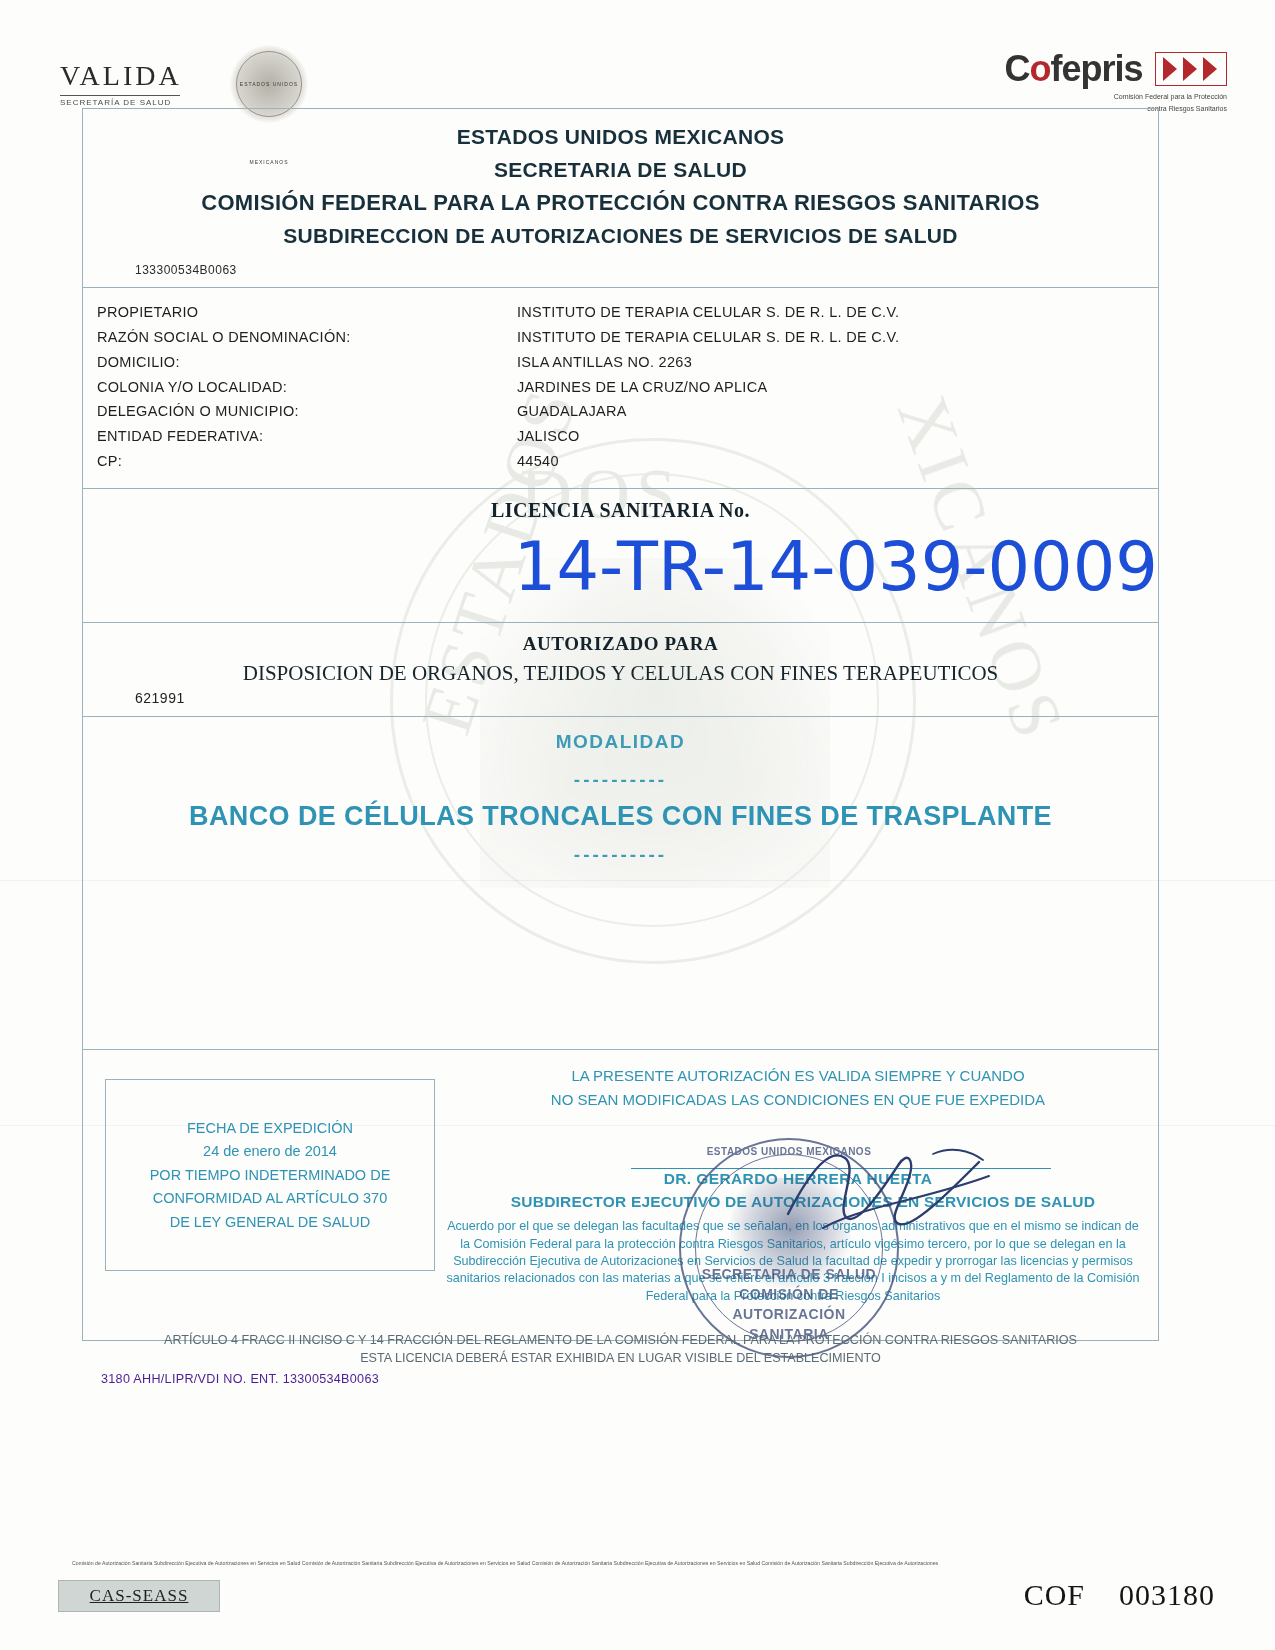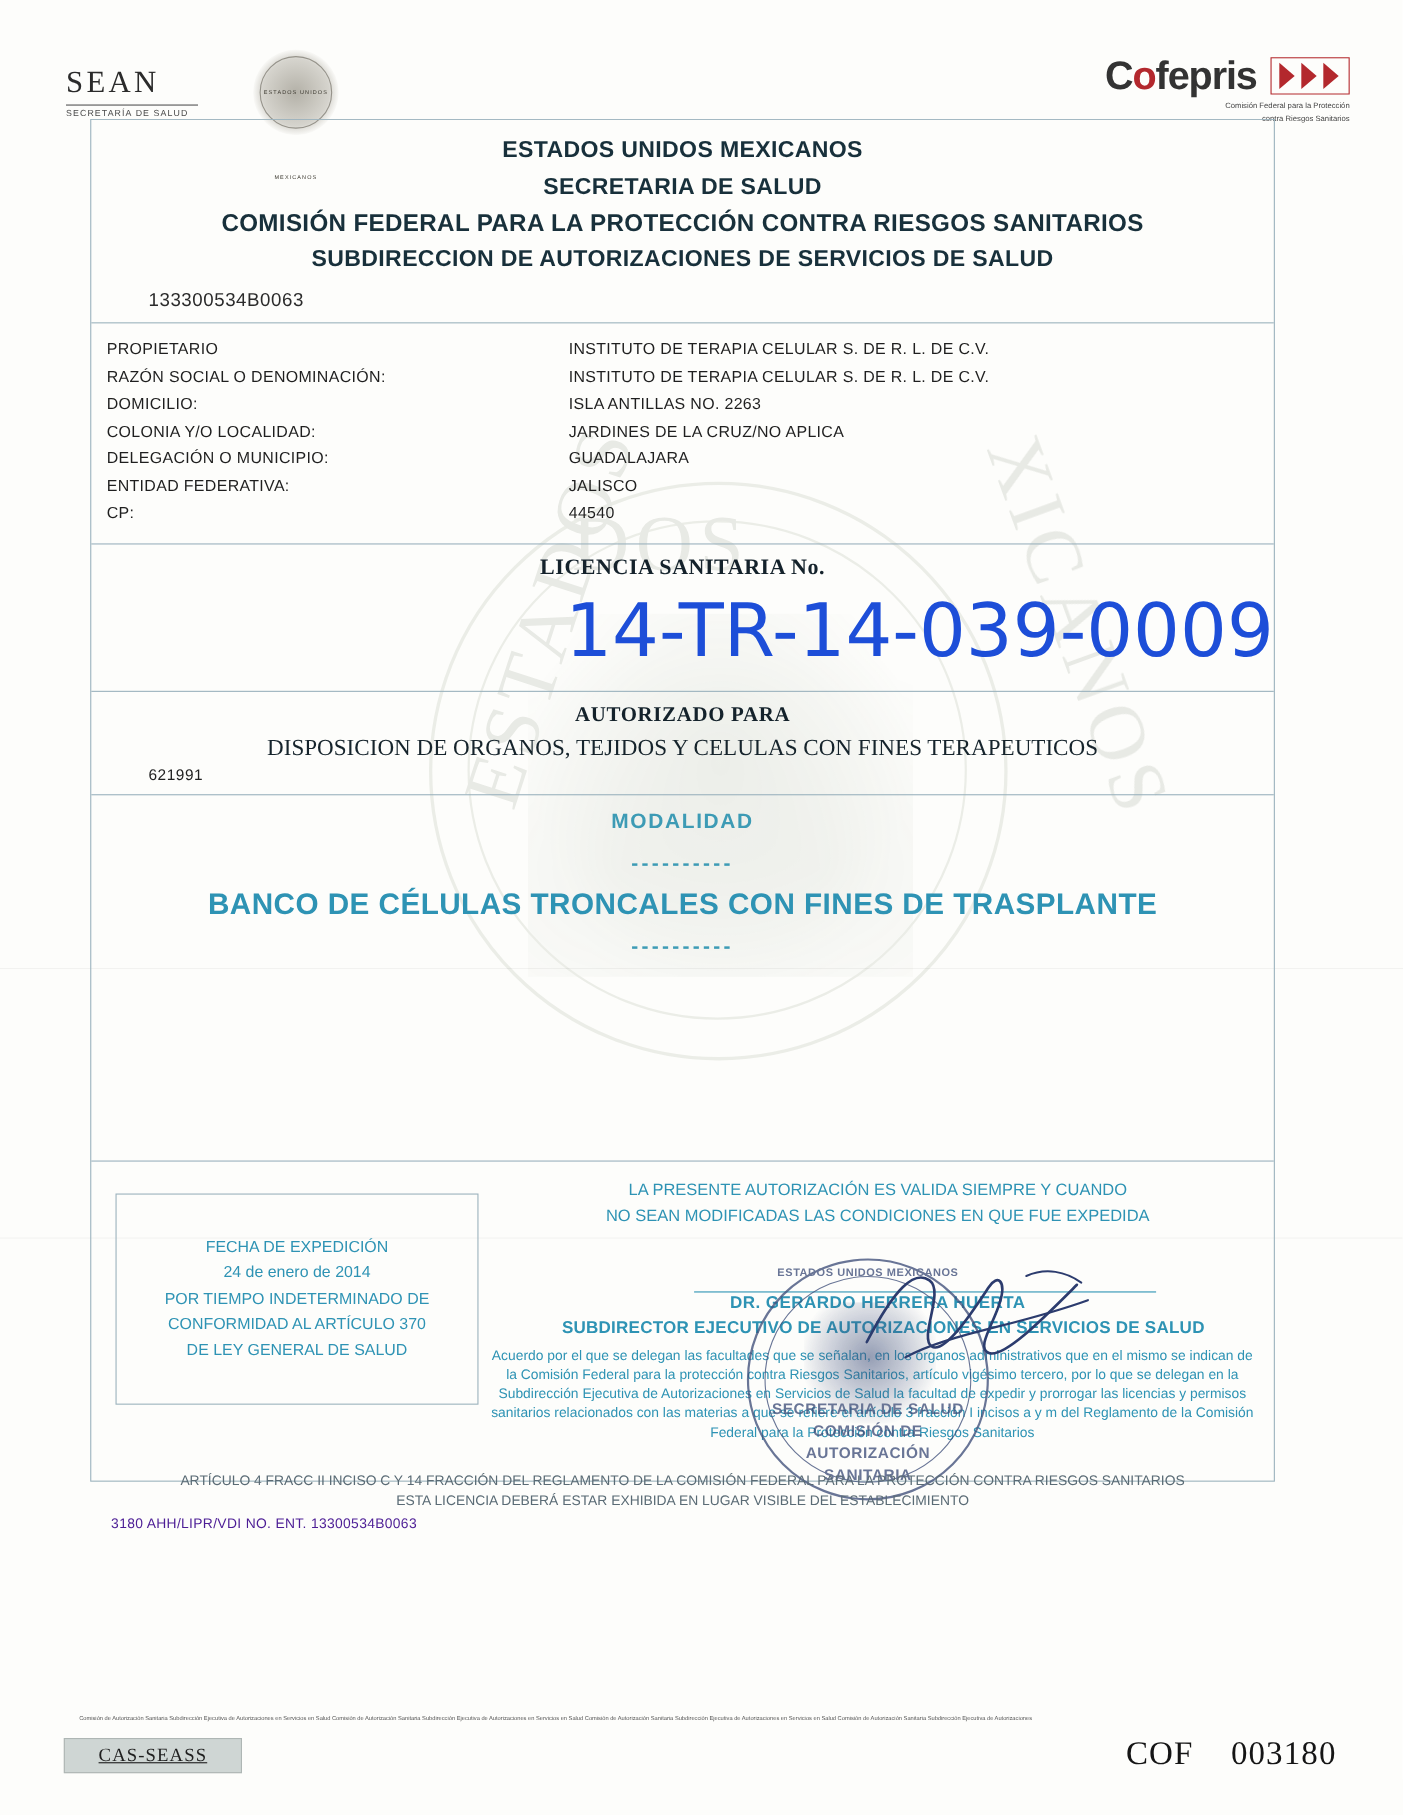--- a/index.html
+++ b/index.html
@@ -167,21 +167,21 @@
   .titleblock .l {
     font-size: 21px;
     font-weight: bold;
     color: #18303b;
     letter-spacing: 0.3px;
     line-height: 1.55;
   }
   .titleblock .l.big { font-size: 22px; }
   .folio-top {
     text-align: left;
-    font-size: 17px;
+    font-size: 12px;
     color: #2b2b2b;
     padding: 10px 0 6px 52px;
     letter-spacing: 0.5px;
   }
 
   
   .data {
     padding: 12px 0 14px 0;
     font-size: 14.5px;
     color: #1f1f1f;
@@ -465,21 +465,21 @@
     <div class="eagle"></div>
     <div class="wtext wt-top">DOS</div>
     <div class="wtext wt-left">ESTADOS</div>
     <div class="wtext wt-right">XICANOS</div>
   </div>
 
   <div class="crease" style="left:0;top:880px;width:1275px;height:1px;"></div>
   <div class="crease" style="left:0;top:1125px;width:1275px;height:1px;"></div>
 
   <div class="salud">
-    <div class="salud-word">SEAN</div>
+    <div class="salud-word">VALIDA</div>
     <div class="salud-rule"></div>
     <div class="salud-sub">SECRETARÍA DE SALUD</div>
   </div>
 
   <div class="seal-small">
     <div class="sring"></div>
     <div class="stext">ESTADOS UNIDOS MEXICANOS</div>
   </div>
 
   <div class="cofepris">

